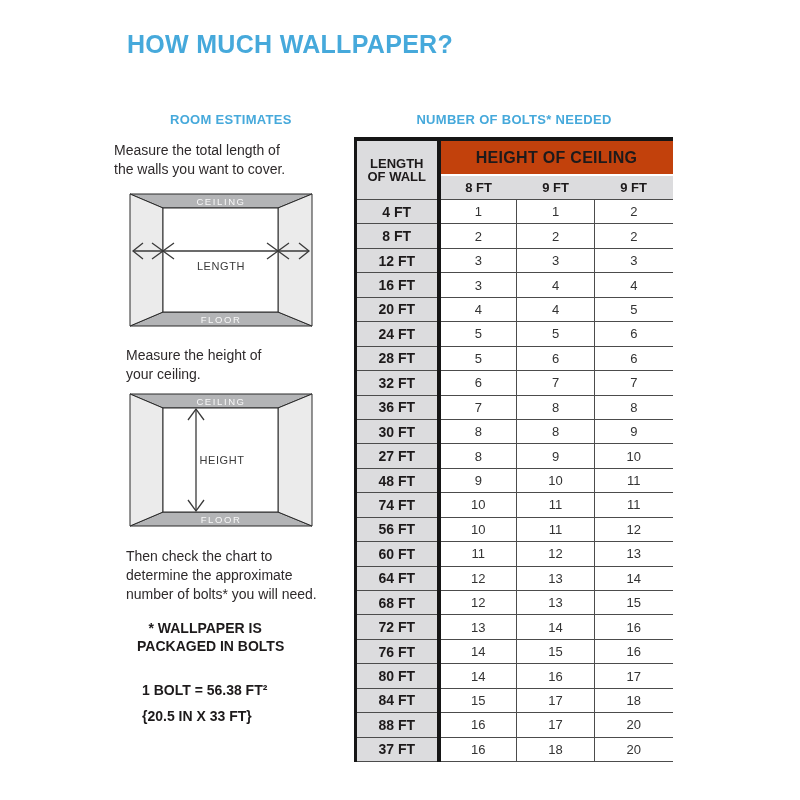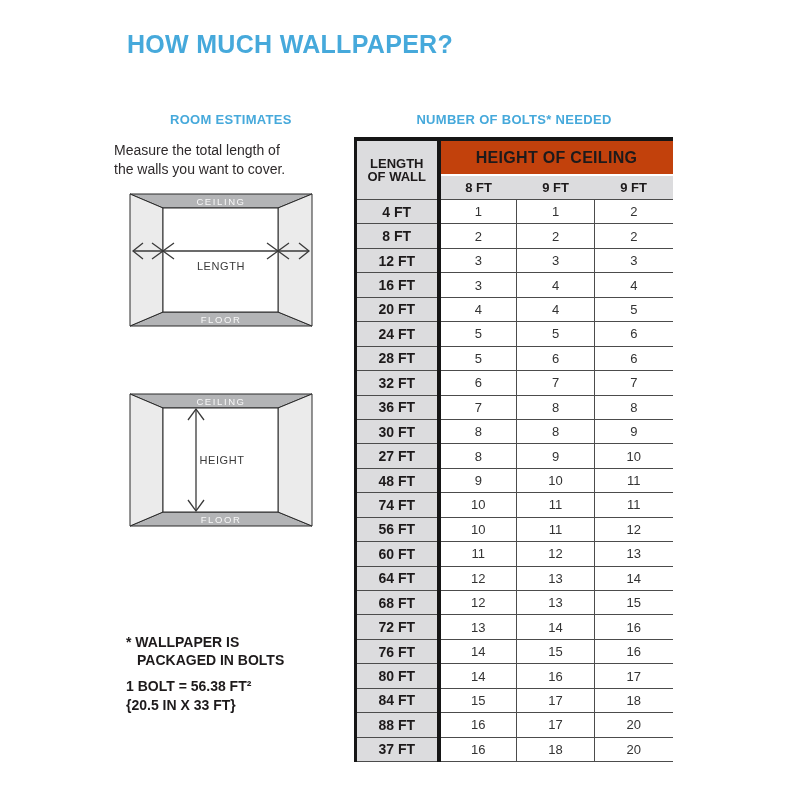--- a/index.html
+++ b/index.html
@@ -51,22 +51,22 @@
   .p3 { left: 126px; top: 547px; }
 
   .foot {
     position: absolute;
     margin: 0;
     font-size: 14px;
     font-weight: 700;
     line-height: 18px;
     color: #1d1a1b;
   }
-  .footnote { left: 126px; top: 633px; padding-left: 11px; text-indent: -11px; }
-  .bolt-spec { left: 126px; top: 677px; line-height: 19px; }
+  .footnote { left: 126px; top: 619px; padding-left: 11px; text-indent: -11px; text-align: center; }
+  .bolt-spec { left: 142px; top: 677px; line-height: 26px; }
 
   
   .diagram { position: absolute; }
   .diagram-1 { left: 128px; top: 192px; }
   .diagram-2 { left: 128px; top: 392px; }
   .room-label {
     font-family: "Liberation Sans", "DejaVu Sans", sans-serif;
     font-size: 9.5px;
     letter-spacing: 1.6px;
     fill: #f7f7f7;
@@ -165,37 +165,42 @@
       <polyline points="15,51 5,59 15,67"></polyline>
       <polyline points="46,51 35,59 46,67"></polyline>
       <polyline points="24,51 35,59 24,67"></polyline>
       <polyline points="171,51 181,59 171,67"></polyline>
       <polyline points="139,51 150,59 139,67"></polyline>
       <polyline points="161,51 150,59 161,67"></polyline>
     </g>
     <text class="measure-label" x="93" y="78" text-anchor="middle">LENGTH</text>
   </svg>
 
+  <p class="para pre p2">Measure the height of
+your ceiling.</p>
 
   <svg class="diagram diagram-2" width="186" height="136" viewBox="0 0 186 136">
     <polygon points="2,2 184,2 150,16 35,16" fill="#b3b4b6" stroke="#2a2a2a" stroke-width="1"></polygon>
     <polygon points="2,134 184,134 150,120 35,120" fill="#b3b4b6" stroke="#2a2a2a" stroke-width="1"></polygon>
     <polygon points="2,2 35,16 35,120 2,134" fill="#ebebeb" stroke="#2a2a2a" stroke-width="1"></polygon>
     <polygon points="184,2 150,16 150,120 184,134" fill="#ebebeb" stroke="#2a2a2a" stroke-width="1"></polygon>
     <rect x="35" y="16" width="115" height="104" fill="#ffffff" stroke="#2a2a2a" stroke-width="1"></rect>
     <text class="room-label" x="93" y="12.5" text-anchor="middle">CEILING</text>
     <text class="room-label" x="93" y="131" text-anchor="middle">FLOOR</text>
     <g stroke="#3a3a3a" stroke-width="1.3" fill="none">
       <line x1="68" y1="17" x2="68" y2="119"></line>
       <polyline points="60,28 68,17 76,28"></polyline>
       <polyline points="60,108 68,119 76,108"></polyline>
     </g>
     <text class="measure-label" x="94" y="72" text-anchor="middle">HEIGHT</text>
   </svg>
 
+  <p class="para pre p3">Then check the chart to
+determine the approximate
+number of bolts* you will need.</p>
 
   <p class="foot pre footnote">* WALLPAPER IS
 PACKAGED IN BOLTS</p>
 
   <p class="foot pre bolt-spec">1 BOLT = 56.38 FT²
 {20.5 IN X 33 FT}</p>
 
   <h2 class="section-heading heading-bolts">NUMBER OF BOLTS* NEEDED</h2>
 
   <table class="bolts-table">

